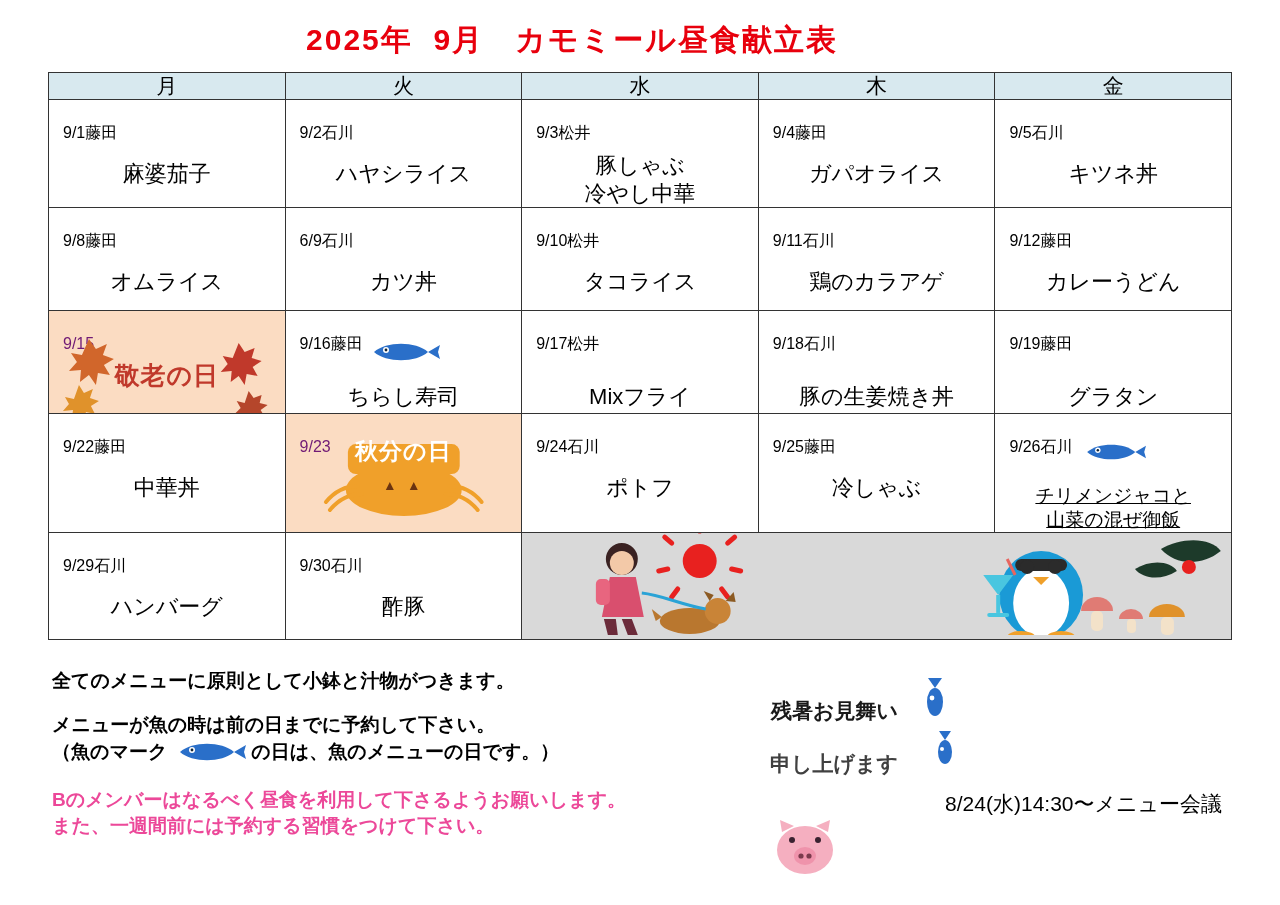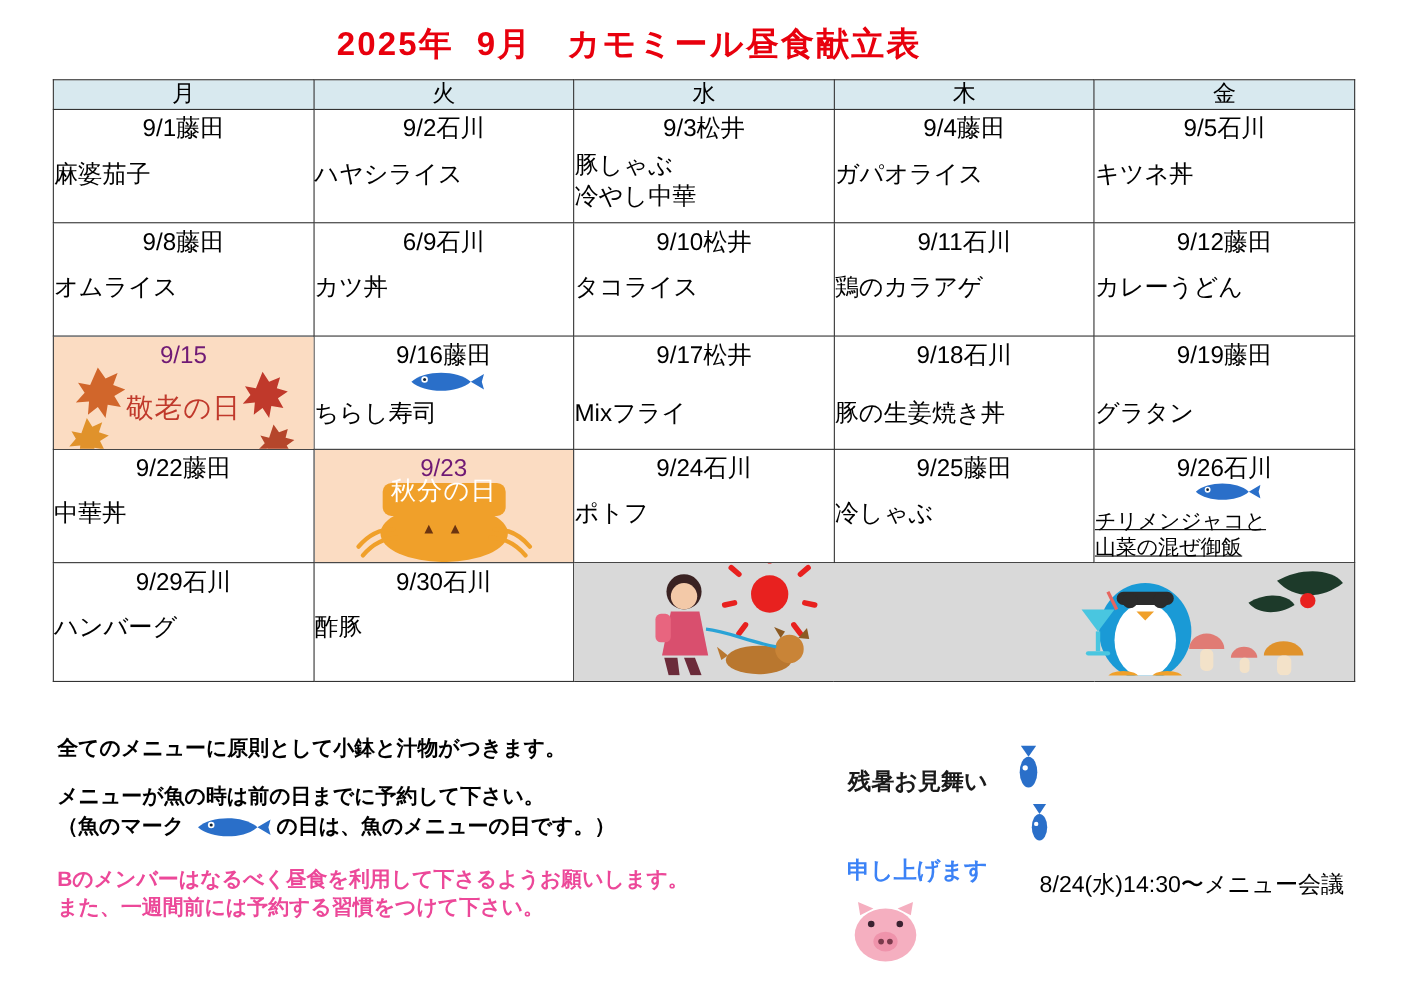--- a/index.html
+++ b/index.html
@@ -59,32 +59,32 @@
   }
   td.day {
     height: 102px;
     position: relative;
   }
   td.day.holiday { background: #fbdcc2; }
   td.art-cell { background: #d9d9d9; position: relative; }
 
   .dayhead {
     display: flex;
-    justify-content: center;
+    justify-content: flex-start;
     align-items: baseline;
-    padding: 4px 14px 0 14px;
-    font-size: 22px;
+    padding: 20px 14px 0 14px;
+    font-size: 16px;
     line-height: 26px;
   }
   .dayhead .date { }
   .dayhead .cook { }
   .holiday .dayhead .date { color: #701a75; }
 
   .menu {
-    text-align: left;
+    text-align: center;
     font-size: 22px;
     line-height: 1.25;
     margin-top: 14px;
     white-space: pre-line;
   }
   .menu.two { margin-top: 6px; }
   .menu.small {
     font-size: 19px;
     margin-top: 6px;
     text-decoration: underline;
@@ -104,21 +104,21 @@
     left: 0; top: 22px;
     width: 100%;
     height: 80px;
   }
   .keiro-label {
     position: absolute;
     left: 50%;
     top: 48px;
     transform: translateX(-50%);
     font-size: 25px;
-    font-weight: normal;
+    font-weight: bold;
     color: #c0392b;
     letter-spacing: 1px;
     white-space: nowrap;
   }
 
   
   .notes {
     position: absolute;
     left: 52px;
     top: 668px;
@@ -145,21 +145,21 @@
     position: absolute;
     left: 770px;
     top: 672px;
     color: #1c7d3f;
     font-size: 21px;
     font-weight: bold;
     line-height: 1.25;
     white-space: pre-line;
   }
   .zansho .l1 { color: #1a1a1a; text-align: right; }
-  .zansho .l2 { color: #3b82f6; margin-top: 28px; }
+  .zansho .l2 { color: #404040; }
 </style>
 </head>
 <body>
 
 <div class="page">
 
   <div class="title">2025年  9月   カモミール昼食献立表</div>
 
   <table class="cal">
     <thead>

